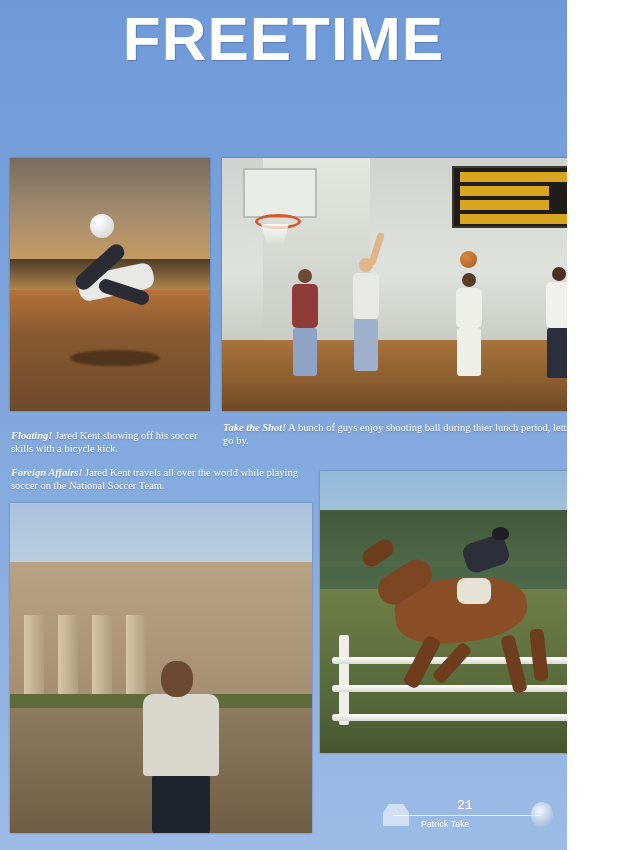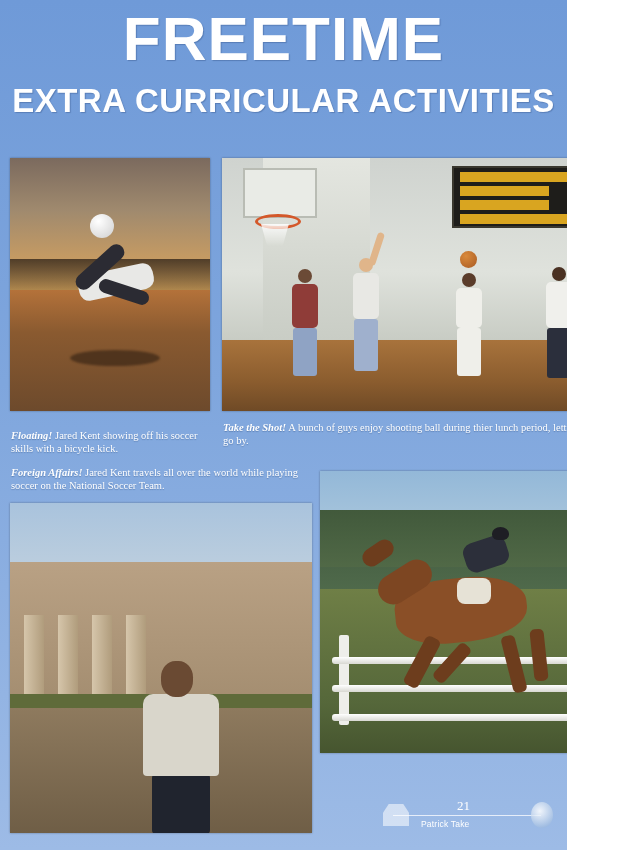--- a/index.html
+++ b/index.html
@@ -271,21 +271,21 @@
     right: 14px;
     bottom: 10px;
     width: 170px;
     height: 42px;
   }
   .footer .page-num {
     position: absolute;
     left: 74px;
     top: 0px;
     color: #ffffff;
-    font-family: Liberation Serif, serif;
+    font-family: Liberation Mono, monospace;
     font-size: 13px;
   }
   .footer .credit {
     position: absolute;
     left: 38px;
     top: 21px;
     color: #ffffff;
     font-family: "Liberation Sans", sans-serif;
     font-size: 8.5px;
     letter-spacing: 0.2px;
@@ -317,21 +317,20 @@
     background: radial-gradient(circle at 40% 35%, rgba(255,255,255,0.85), rgba(120,160,210,0.6));
   }
 </style>
 </head>
 <body>
 
 <div class="page">
 
   <div class="header">
     <h1 class="title-main">FREETIME</h1>
-    <h2 class="title-sub">EXTRA CURRICULAR ACTIVITIES</h2>
   </div>
 
   <div class="photo" id="photo-soccer">
     <div class="inner">
       <div class="sky"></div>
       <div class="treeline"></div>
       <div class="ground"></div>
       <div class="ball"></div>
       <div class="player-body"></div>
       <div class="player-legs"></div>

